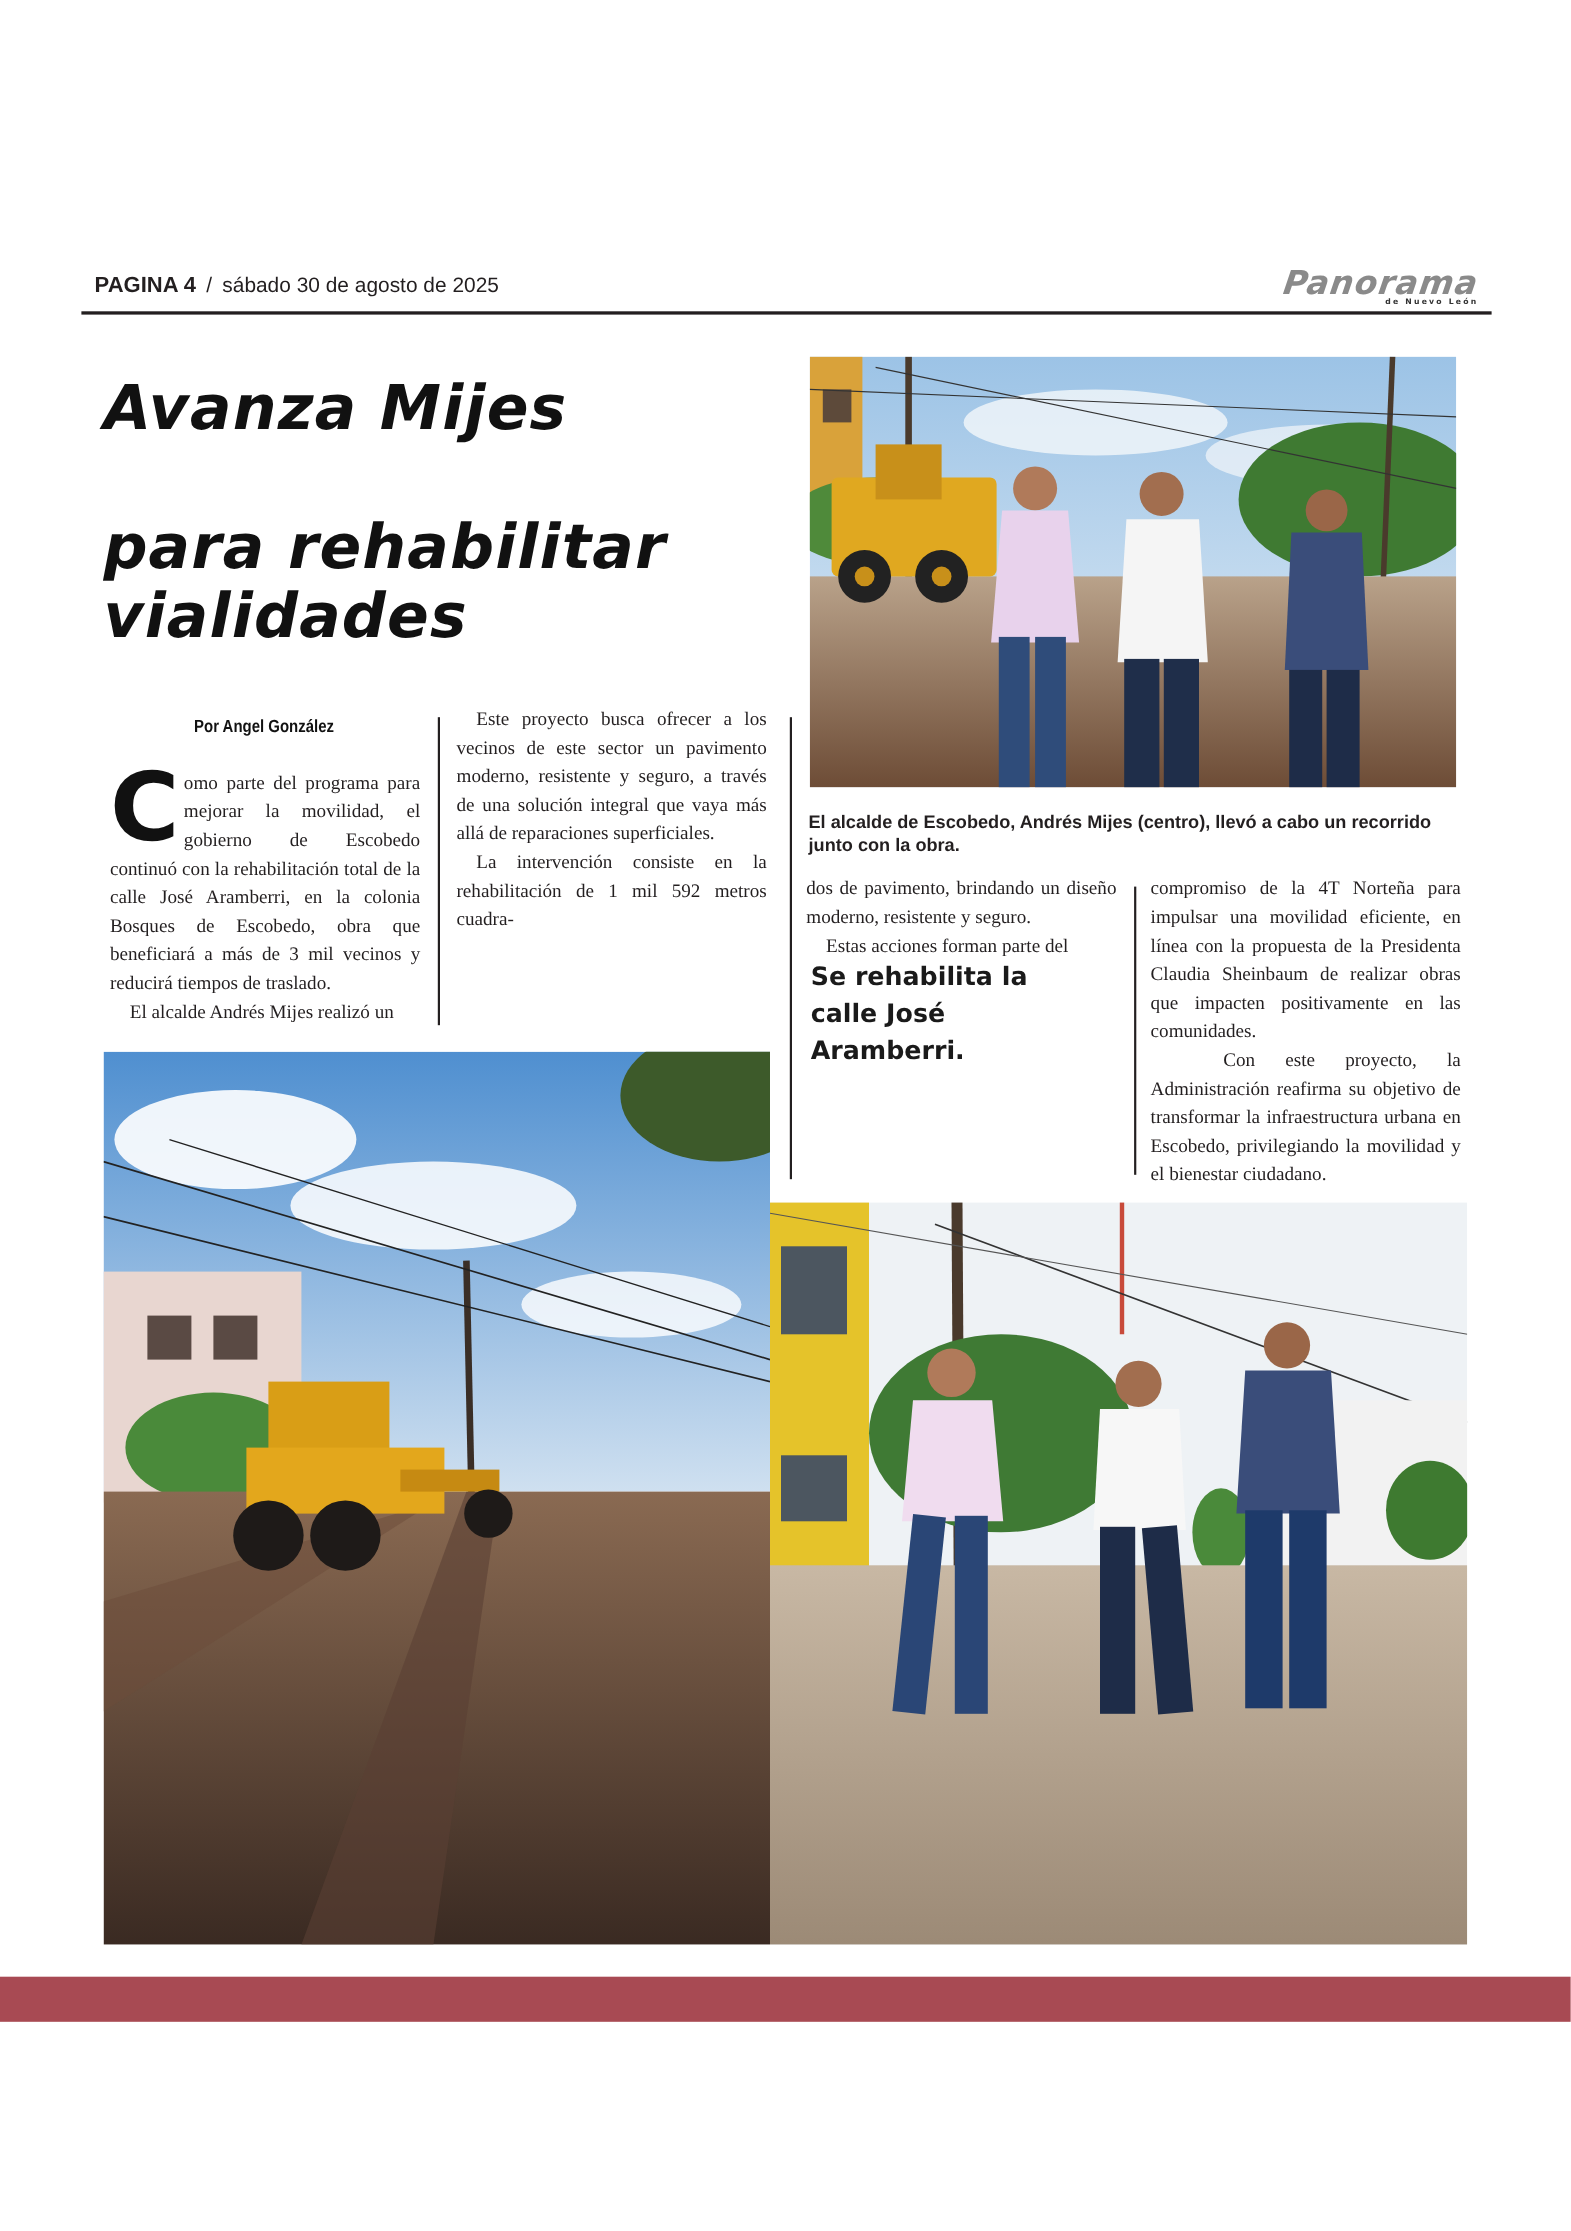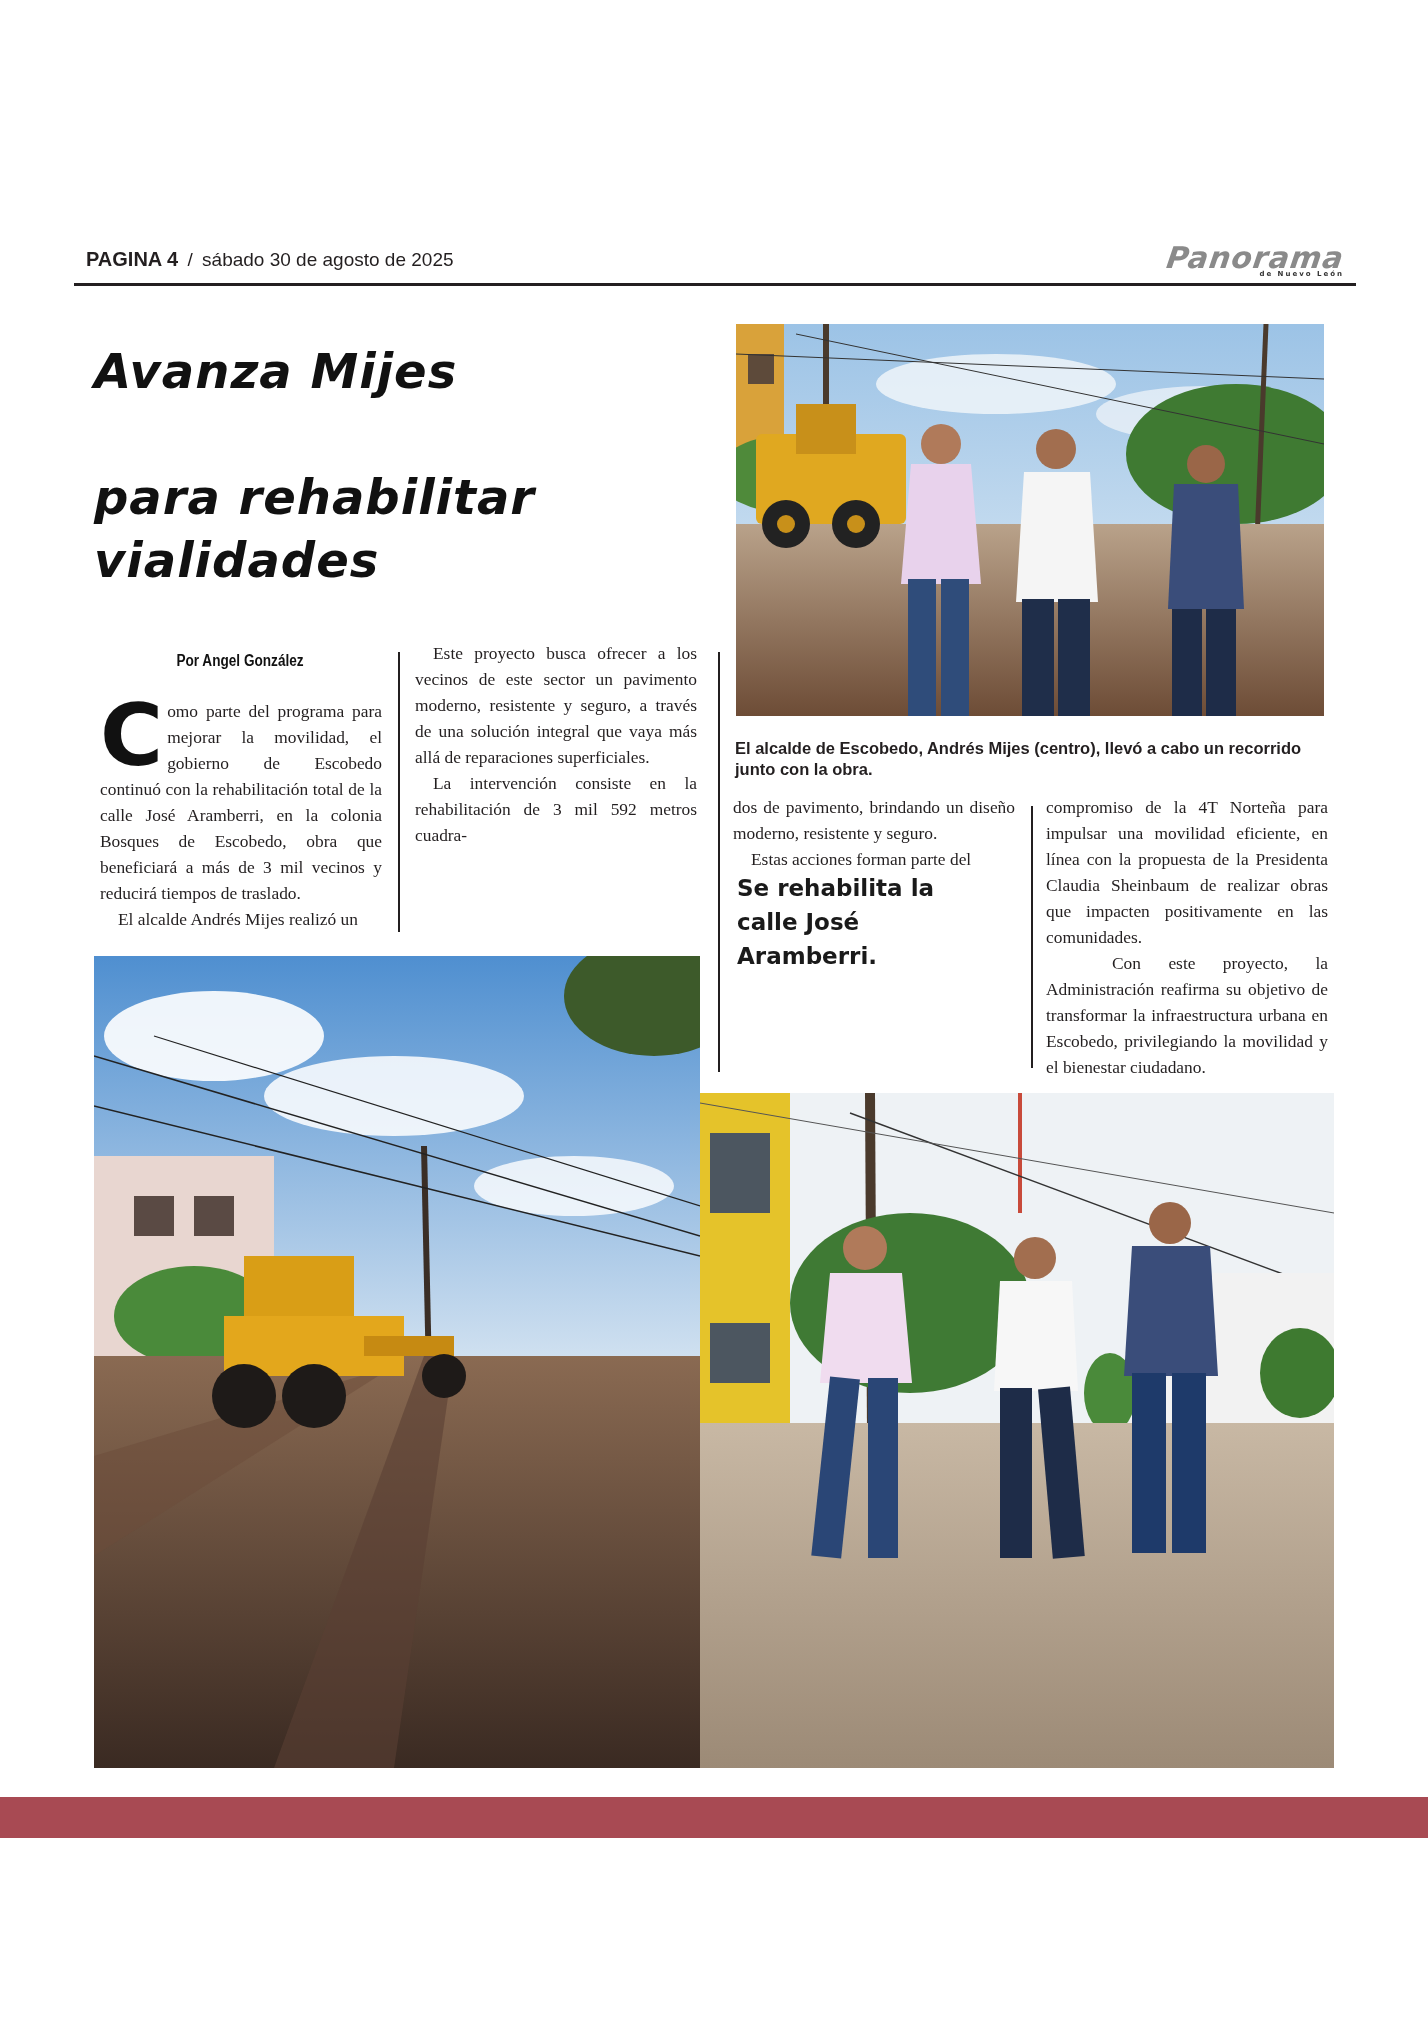--- a/index.html
+++ b/index.html
@@ -8,21 +8,21 @@
 
   .header { position: absolute; left: 74px; top: 244px; width: 1280px; height: 40px; }
   .header-left { position: absolute; left: 0; top: 4px; font-family: "Liberation Sans", sans-serif; font-size: 19px; color: #231f20; white-space: nowrap; margin-left: 12px; }
   .header-left .page { font-weight: bold; font-size: 20px; }
   .header-left .sep { margin: 0 4px; }
   .logo { position: absolute; right: 10px; top: 0; text-align: center; }
   .logo-main { font-family: "DejaVu Sans", sans-serif; font-weight: bold; font-style: italic; font-size: 30px; color: #8a8a8a; letter-spacing: 1px; line-height: 28px; transform: skewX(-8deg); display: block; }
   .logo-sub { font-family: "DejaVu Sans", sans-serif; font-weight: bold; font-size: 7px; letter-spacing: 2px; color: #333; margin-top: -2px; display: block; text-align: right; }
   .header-rule { position: absolute; left: 74px; top: 283px; width: 1282px; height: 3px; background: #231f20; }
 
-  .headline { position: absolute; left: 94px; top: 340px; width: 580px; font-family: "DejaVu Sans", sans-serif; font-weight: bold; font-style: italic; font-size: 48px; line-height: 63px; color: #111; letter-spacing: 1px; }
+  .headline { position: absolute; left: 94px; top: 340px; width: 580px; font-family: "DejaVu Sans", sans-serif; font-weight: bold; font-style: italic; font-size: 56px; line-height: 63px; color: #111; letter-spacing: 1px; }
 
   .byline { position: absolute; left: 100px; top: 652px; width: 280px; text-align: center; font-family: "Liberation Sans", sans-serif; font-weight: bold; font-size: 16px; transform: scaleX(0.85); color: #111; }
 
   .col { position: absolute; font-size: 17.4px; line-height: 26px; text-align: justify; color: #231f20; }
   .col p { margin: 0; }
   .col p.indent { text-indent: 18px; }
   .col p.indent-big { text-indent: 66px; }
   .dropcap { float: left; font-family: "DejaVu Sans", sans-serif; font-weight: bold; font-size: 86px; line-height: 70px; margin: 2px 4px 0 0; color: #111; }
 
   .col1 { left: 100px; top: 698px; width: 282px; }
@@ -124,21 +124,21 @@
   <p>
     <span class="dropcap">C</span><span>omo parte del programa para mejorar la movilidad, el gobierno de Escobedo continuó con la rehabilitación total de la calle José Aramberri, en la colonia Bosques de Escobedo, obra que beneficiará a más de 3 mil vecinos y reducirá tiempos de traslado.</span>
   </p>
   <p class="indent">El alcalde Andrés Mijes realizó un</p>
 </div>
 
 <div class="vrule" style="left:398px; top:652px; height:280px;"></div>
 
 <div class="col col2">
   <p class="indent">Este proyecto busca ofrecer a los vecinos de este sector un pavimento moderno, resistente y seguro, a través de una solución integral que vaya más allá de reparaciones superficiales.</p>
-  <p class="indent">La intervención consiste en la rehabilitación de 3 mil 592 metros cuadra-</p>
+  <p class="indent">La intervención consiste en la rehabilitación de 1 mil 592 metros cuadra-</p>
 </div>
 
 <div class="vrule" style="left:718px; top:652px; height:420px;"></div>
 
 <div class="col col3">
   <p>dos de pavimento, brindando un diseño moderno, resistente y seguro.</p>
   <p class="indent">Estas acciones forman parte del</p>
 </div>
 
 <div class="pullquote">Se rehabilita la calle José Aramberri.</div>

